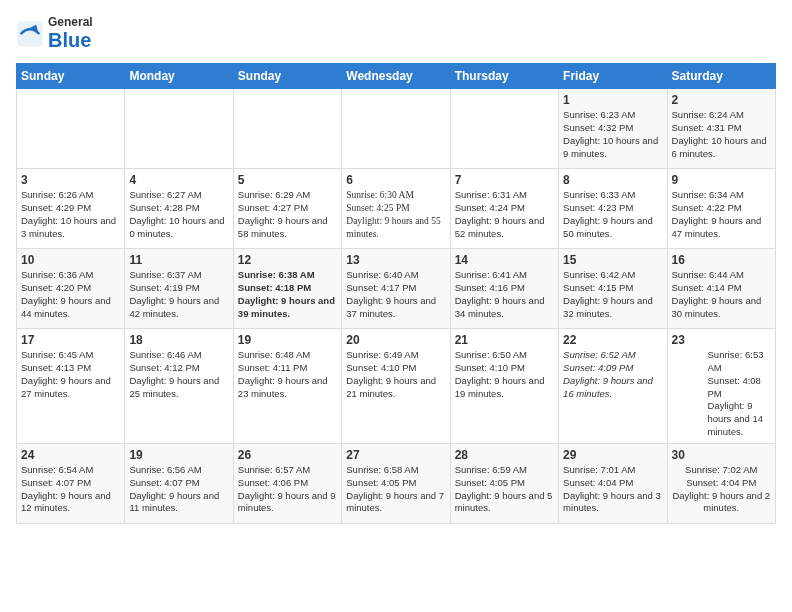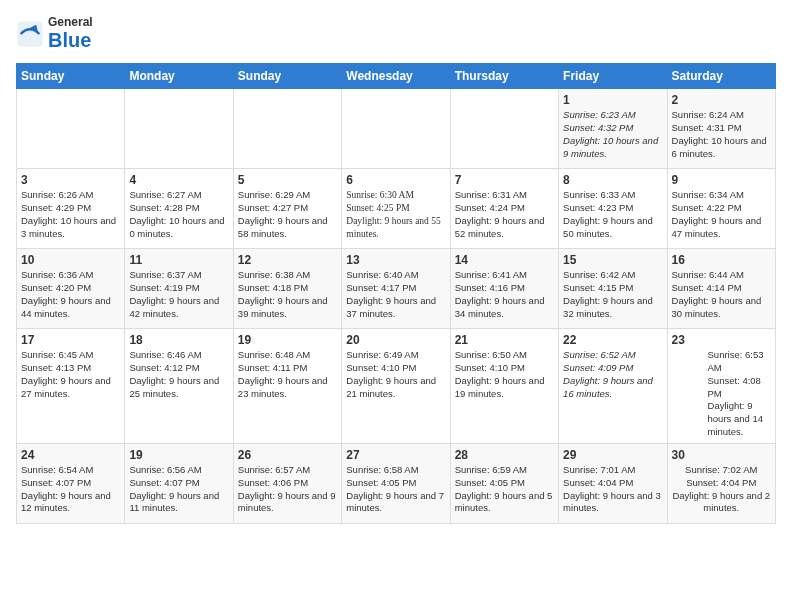--- a/index.html
+++ b/index.html
@@ -131,21 +131,21 @@
   </thead>
   <tbody id="calendar-body">
   <tr>
         <td class="empty-cell"></td>
         <td class="empty-cell"></td>
         <td class="empty-cell"></td>
         <td class="empty-cell"></td>
         <td class="empty-cell"></td>
         <td>
           <span class="day-num">1</span>
-          <div class="day-info" style="white-space: pre-line; font-style: italic;">Sunrise: 6:23 AM
+          <div class="day-info" style="white-space: pre-line;">Sunrise: 6:23 AM
 Sunset: 4:32 PM
 Daylight: 10 hours and 9 minutes.</div>
         </td>
         <td>
           <span class="day-num">2</span>
           <div class="day-info" style="white-space: pre-line;">Sunrise: 6:24 AM
 Sunset: 4:31 PM
 Daylight: 10 hours and 6 minutes.</div>
         </td>
       </tr>
@@ -201,21 +201,21 @@
 Daylight: 9 hours and 44 minutes.</div>
         </td>
         <td>
           <span class="day-num">11</span>
           <div class="day-info" style="white-space: pre-line;">Sunrise: 6:37 AM
 Sunset: 4:19 PM
 Daylight: 9 hours and 42 minutes.</div>
         </td>
         <td>
           <span class="day-num">12</span>
-          <div class="day-info" style="white-space: pre-line;">Sunrise: 6:38 AM
+          <div class="day-info" style="white-space: pre-line; font-weight: bold;">Sunrise: 6:38 AM
 Sunset: 4:18 PM
 Daylight: 9 hours and 39 minutes.</div>
         </td>
         <td>
           <span class="day-num">13</span>
           <div class="day-info" style="white-space: pre-line;">Sunrise: 6:40 AM
 Sunset: 4:17 PM
 Daylight: 9 hours and 37 minutes.</div>
         </td>
         <td>

